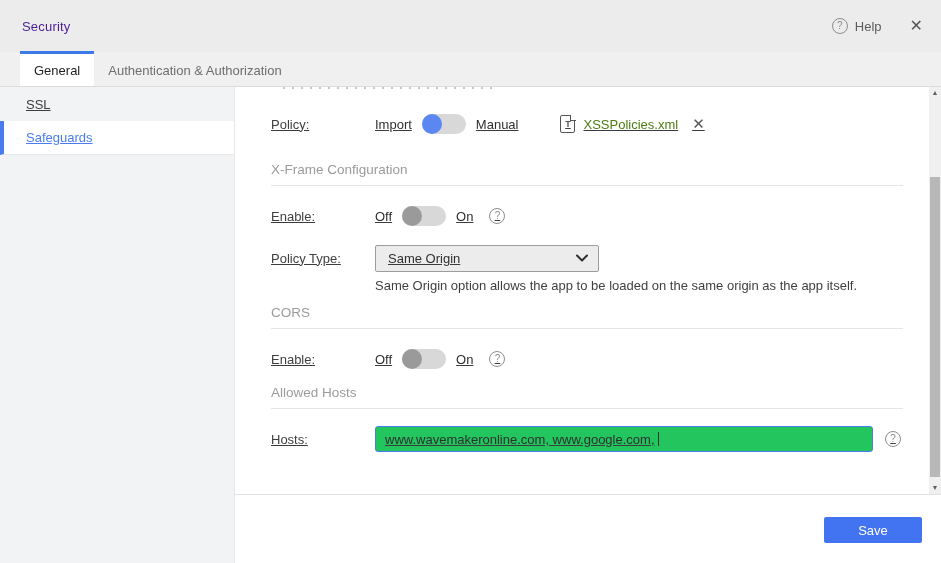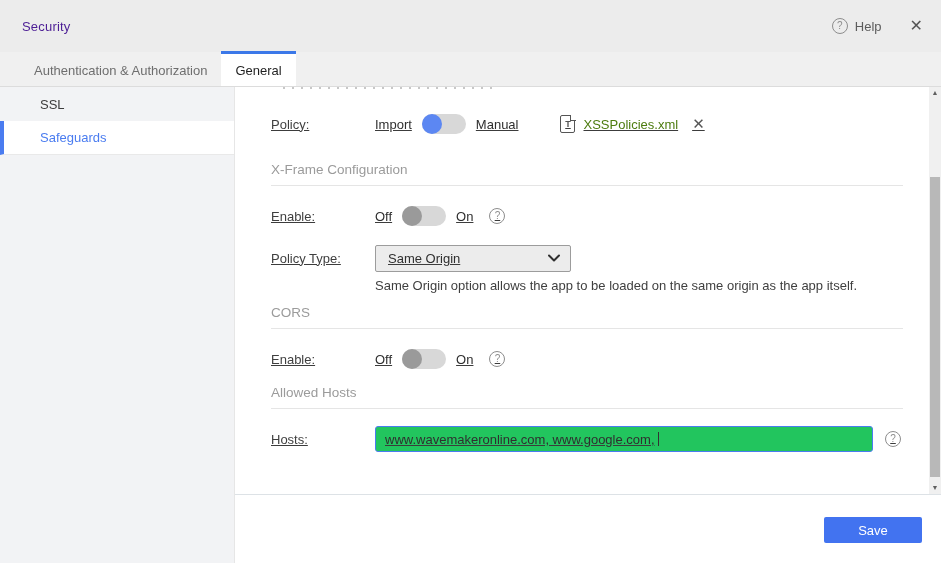--- a/index.html
+++ b/index.html
@@ -16,21 +16,21 @@
   .close-btn { font-size:16px; color:#555; cursor:pointer; line-height:1; }
 
   
   .tabbar { height:35px; background:#f0f0f0; border-bottom:1px solid #dcdcdc; display:flex; align-items:flex-end; padding-left:20px; }
   .tab { height:35px; padding:0 14px; display:flex; align-items:center; color:#6e6e6e; cursor:pointer; border-top:3px solid transparent; }
   .tab.active { background:#fff; color:#1f1f1f; border-top:3px solid #3b78e8; }
 
   
   .body { display:flex; height:476px; }
   .sidebar { width:235px; background:#f2f3f5; border-right:1px solid #e6e6e6; flex:none; }
-  .side-item { height:34px; display:flex; align-items:center; padding-left:36px; color:#3c3c3c; cursor:pointer; border-left:4px solid transparent; }
+  .side-item { height:34px; display:flex; align-items:center; padding-left:22px; color:#3c3c3c; cursor:pointer; border-left:4px solid transparent;text-decoration:underline; }
   .side-item.active { background:#fff; color:#4a7cf0; border-left:4px solid #4a7cf0; border-bottom:1px solid #e9e9e9; }
 
   .pane { flex:1; display:flex; flex-direction:column; background:#fff; position:relative; }
   .scrollarea { height:407px; position:relative; padding:0 0 0 36px; overflow:hidden; }
 
   
   .clip-strip { height:5px; width:210px; margin-left:12px; background:
       repeating-linear-gradient(90deg,#b9b9b9 0 2px,transparent 2px 9px);
       background-size:100% 2px; background-repeat:no-repeat; background-position:0 0; opacity:.8; }
 
@@ -57,21 +57,21 @@
 
   .section-title { color:#9b9b9b; font-size:13.5px; margin-top:24px; }
   .section-title.tight { margin-top:12px; }
   .divider { height:1px; background:#e5e5e5; margin-top:8px; margin-right:38px; }
 
   .row-gap { margin-top:16px; }
   .row-gap-sm { margin-top:14px; }
   .onoff { color:#2f2f2f; }
   .tgl-help { margin-left:6px; }
 
-  .select-box { width:196px; height:27px; background:#ececec; border:1px solid #9c9c9c; border-radius:2px;
+  .select-box { width:224px; height:27px; background:#ececec; border:1px solid #9c9c9c; border-radius:2px;
                 display:flex; align-items:center; padding:0 10px 0 12px; color:#2f2f2f; cursor:pointer; }
   .select-box .chev { margin-left:auto; display:flex; }
 
   .helper-text { margin-top:6px; margin-left:104px; color:#3f3f3f; }
 
   .text-input { width:498px; height:26px; border:1.5px solid #4a7cf0; border-radius:3px; background:#22c55e;
                 display:flex; align-items:center; padding:0 9px; color:#2f2f2f; cursor:text; overflow:hidden; white-space:nowrap; }
   .caret { display:inline-block; width:1px; height:14px; background:#333; margin-left:3px; }
   .input-help { margin-left:12px; }
 
@@ -97,22 +97,22 @@
   <div class="header-right">
     <div class="help-btn">
       <span class="q-icon">?</span>
       <span>Help</span>
     </div>
     <span class="close-btn">✕</span>
   </div>
 </div>
 
 <div class="tabbar">
+  <div class="tab active">General</div>
   <div class="tab">Authentication &amp; Authorization</div>
-  <div class="tab active">General</div>
 </div>
 
 <div class="body">
 
   <div class="sidebar">
     <div class="side-item">SSL</div>
     <div class="side-item active">Safeguards</div>
   </div>
 
   <div class="pane">

